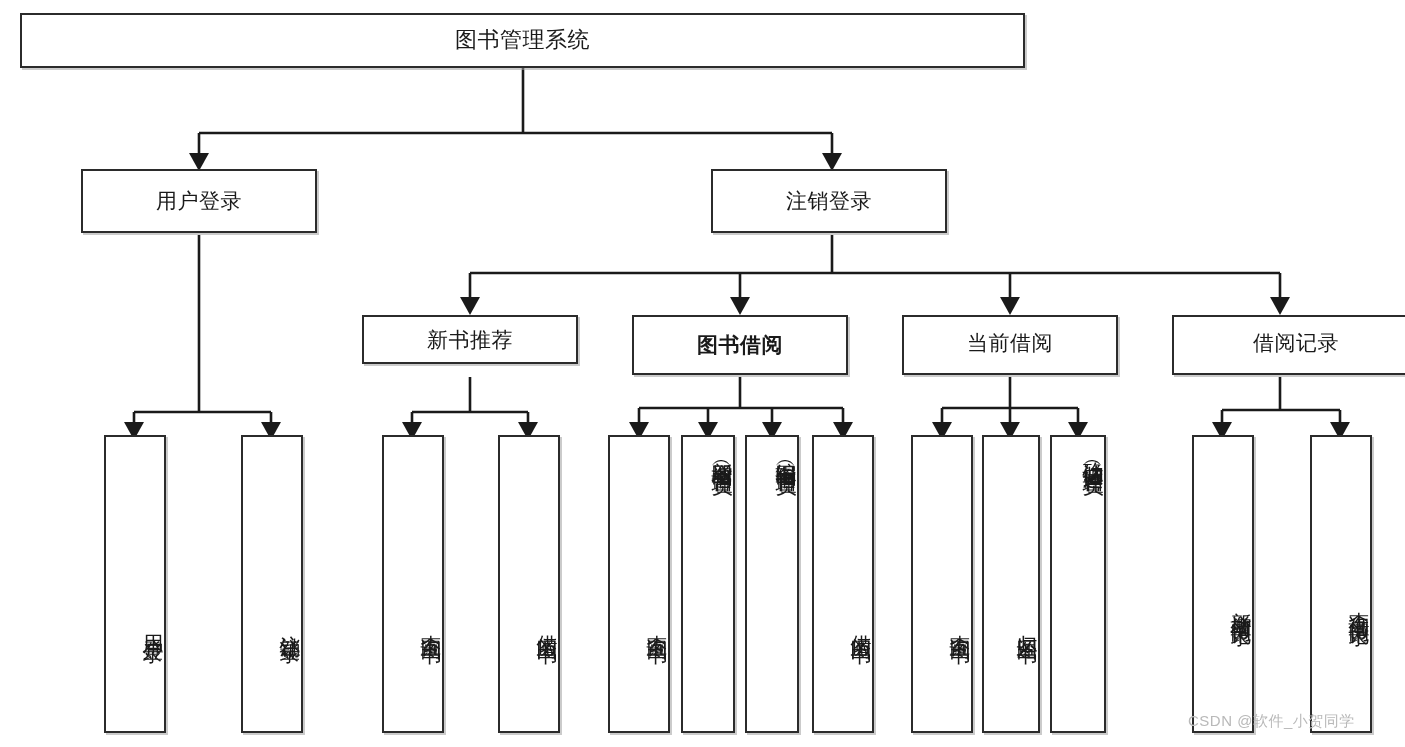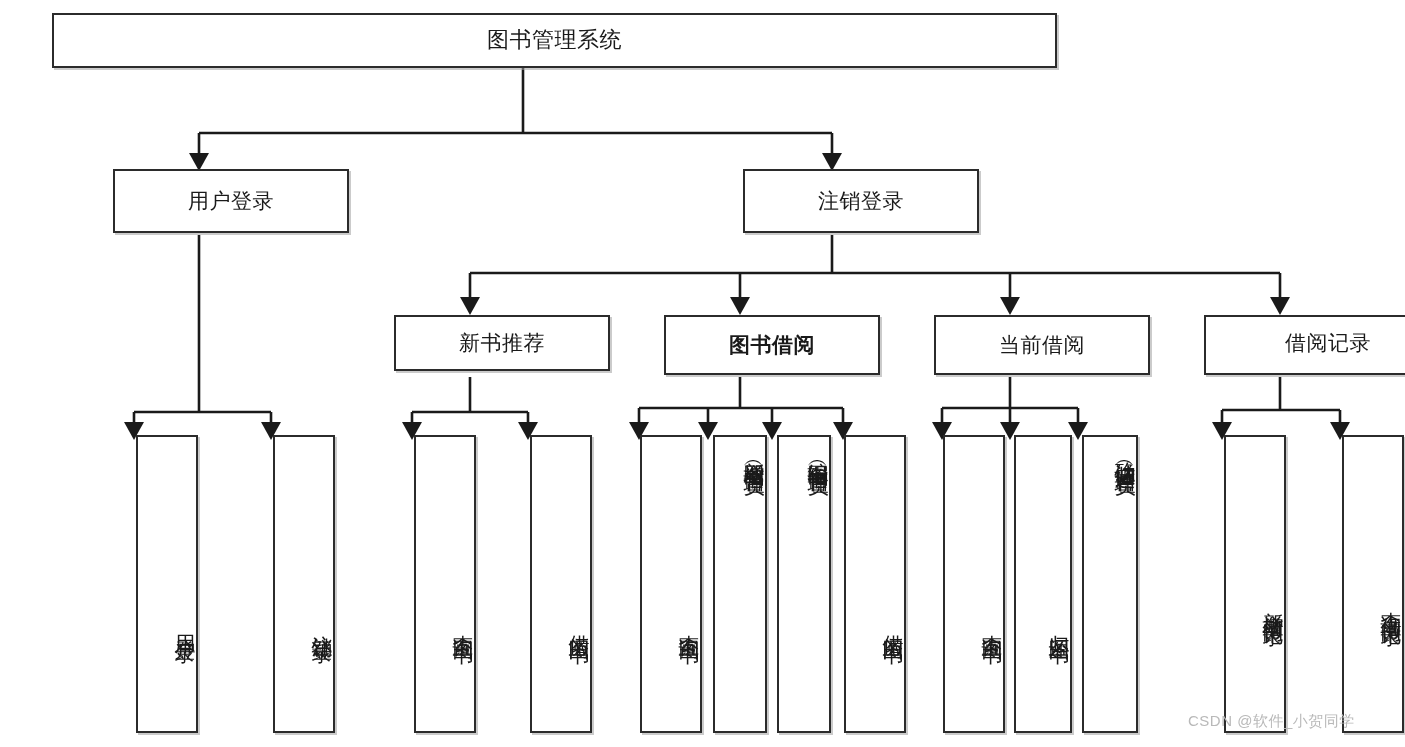--- a/index.html
+++ b/index.html
@@ -28,21 +28,20 @@
   .node {
     position: absolute;
     box-sizing: border-box;
     background: #ffffff;
     border: 2.5px solid #2b2b2b;
     box-shadow: 2px 2px 0 0 rgba(160,160,160,0.55);
     display: flex;
     align-items: center;
     justify-content: center;
     color: #1a1a1a;
-    margin-left: 32px;
   }
   .node.horiz {
     font-size: 21px;
     letter-spacing: 0.5px;
     line-height: 1.1;
   }
   .node.root {
     font-size: 22px;
   }
   .node.vert {
@@ -122,23 +121,23 @@
       <path d="M1222,410 L1222,430" marker-end="url(#arrow)"></path>
       <path d="M1340,410 L1340,430" marker-end="url(#arrow)"></path>
     </g>
   </svg>
 
   <div class="node root horiz" style="left:20px; top:13px; width:1005px; height:55px;">图书管理系统</div>
 
   <div class="node horiz" style="left:81px; top:169px; width:236px; height:64px;">用户登录</div>
   <div class="node horiz" style="left:711px; top:169px; width:236px; height:64px;">注销登录</div>
 
-  <div class="node horiz" style="left:362px; top:315px; width:216px; height:56px;">新书推荐</div>
+  <div class="node horiz" style="left:362px; top:315px; width:216px; height:49px;">新书推荐</div>
   <div class="node horiz" style="left:632px; top:315px; width:216px; height:60px;font-weight:bold;">图书借阅</div>
-  <div class="node horiz" style="left:902px; top:315px; width:216px; height:60px;">当前借阅</div>
+  <div class="node horiz" style="left:902px; top:315px; width:216px; height:60px;font-family:Liberation Mono, monospace;">当前借阅</div>
   <div class="node horiz" style="left:1172px; top:315px; width:248px; height:60px;font-family:Liberation Mono, monospace;">借阅记录</div>
 
   <div class="node vert" style="left:104px; top:435px; width:62px; height:298px; padding-top:80px;">用户登录</div>
   <div class="node vert" style="left:241px; top:435px; width:62px; height:298px; padding-top:80px;">注销登录</div>
 
   <div class="node vert" style="left:382px; top:435px; width:62px; height:298px; padding-top:80px;">查询图书</div>
   <div class="node vert" style="left:498px; top:435px; width:62px; height:298px; padding-top:80px;">借阅图书</div>
 
   <div class="node vert" style="left:608px; top:435px; width:62px; height:298px; padding-top:80px;">查询图书</div>
   <div class="node vert tall-text" style="left:681px; top:435px; width:54px; height:298px; padding-top:8px; letter-spacing:2px;">新增图书（管理员）</div>

